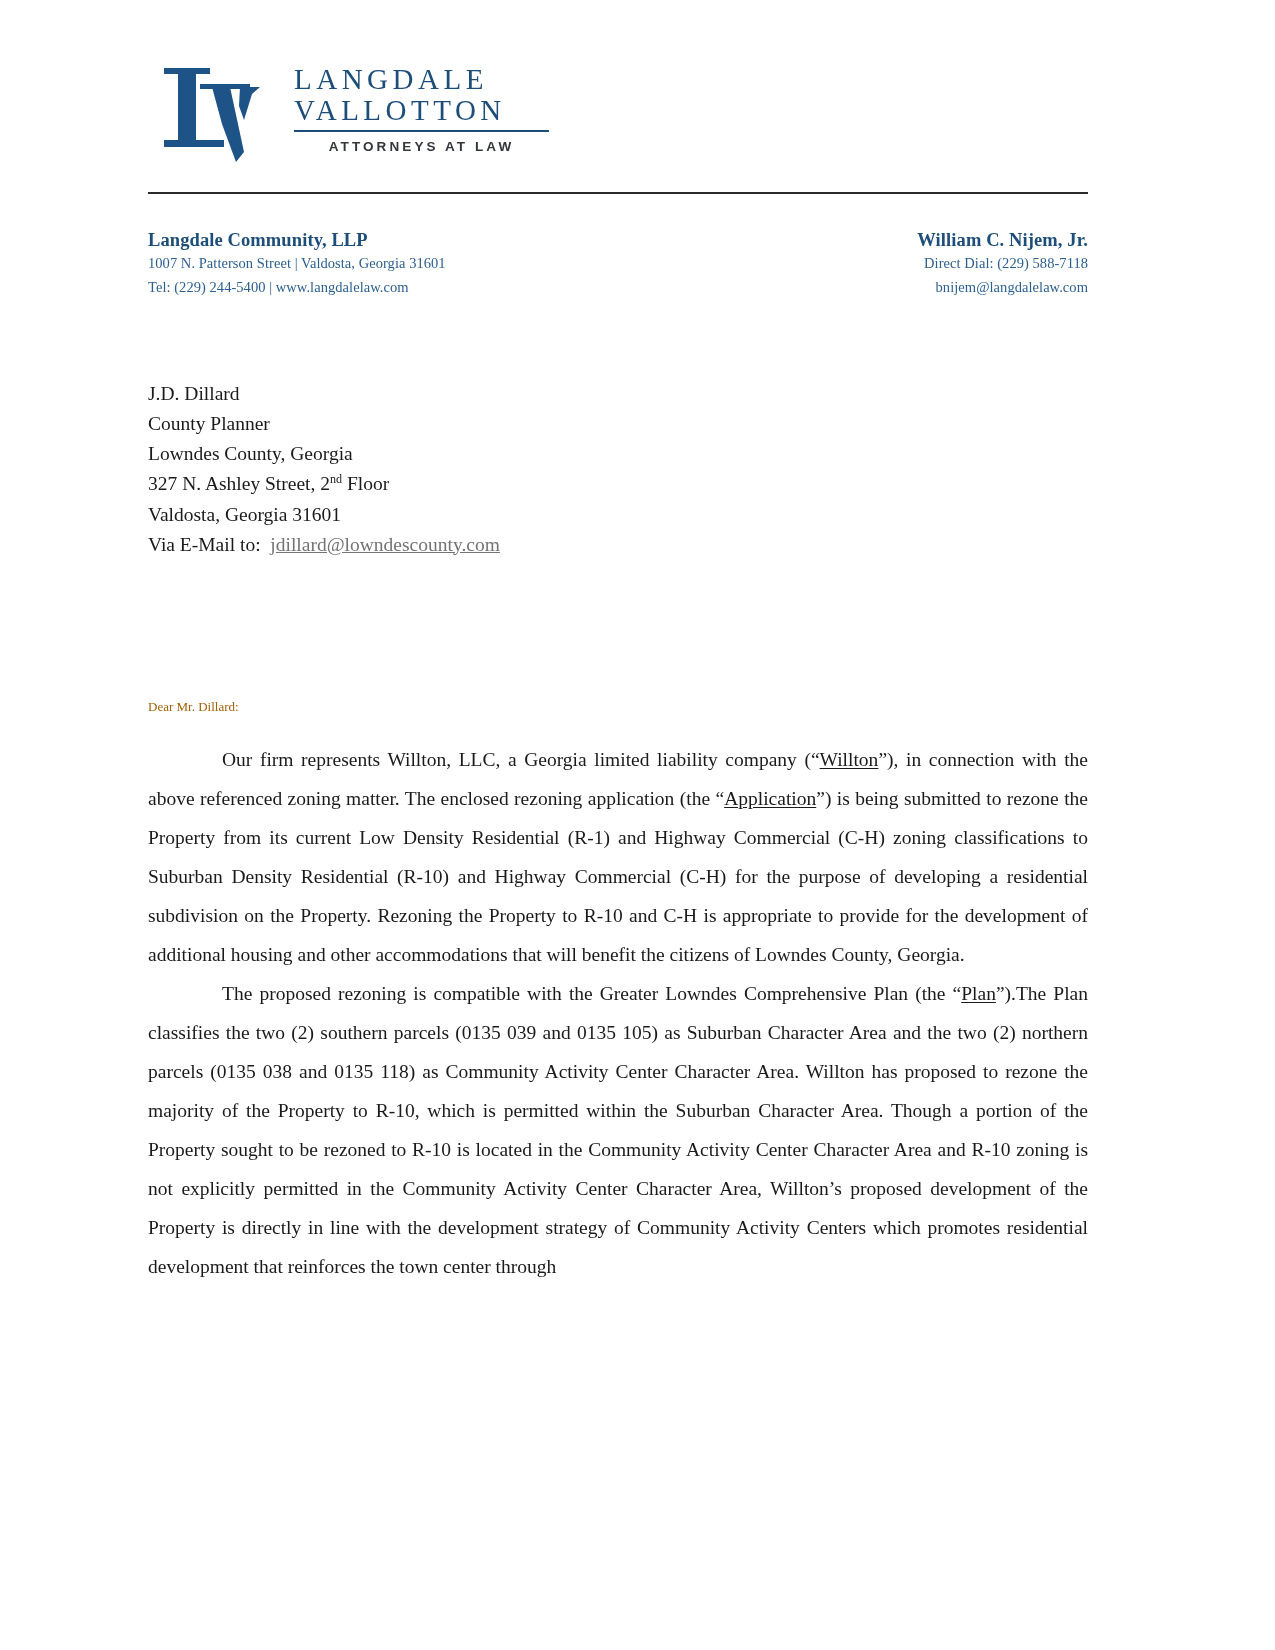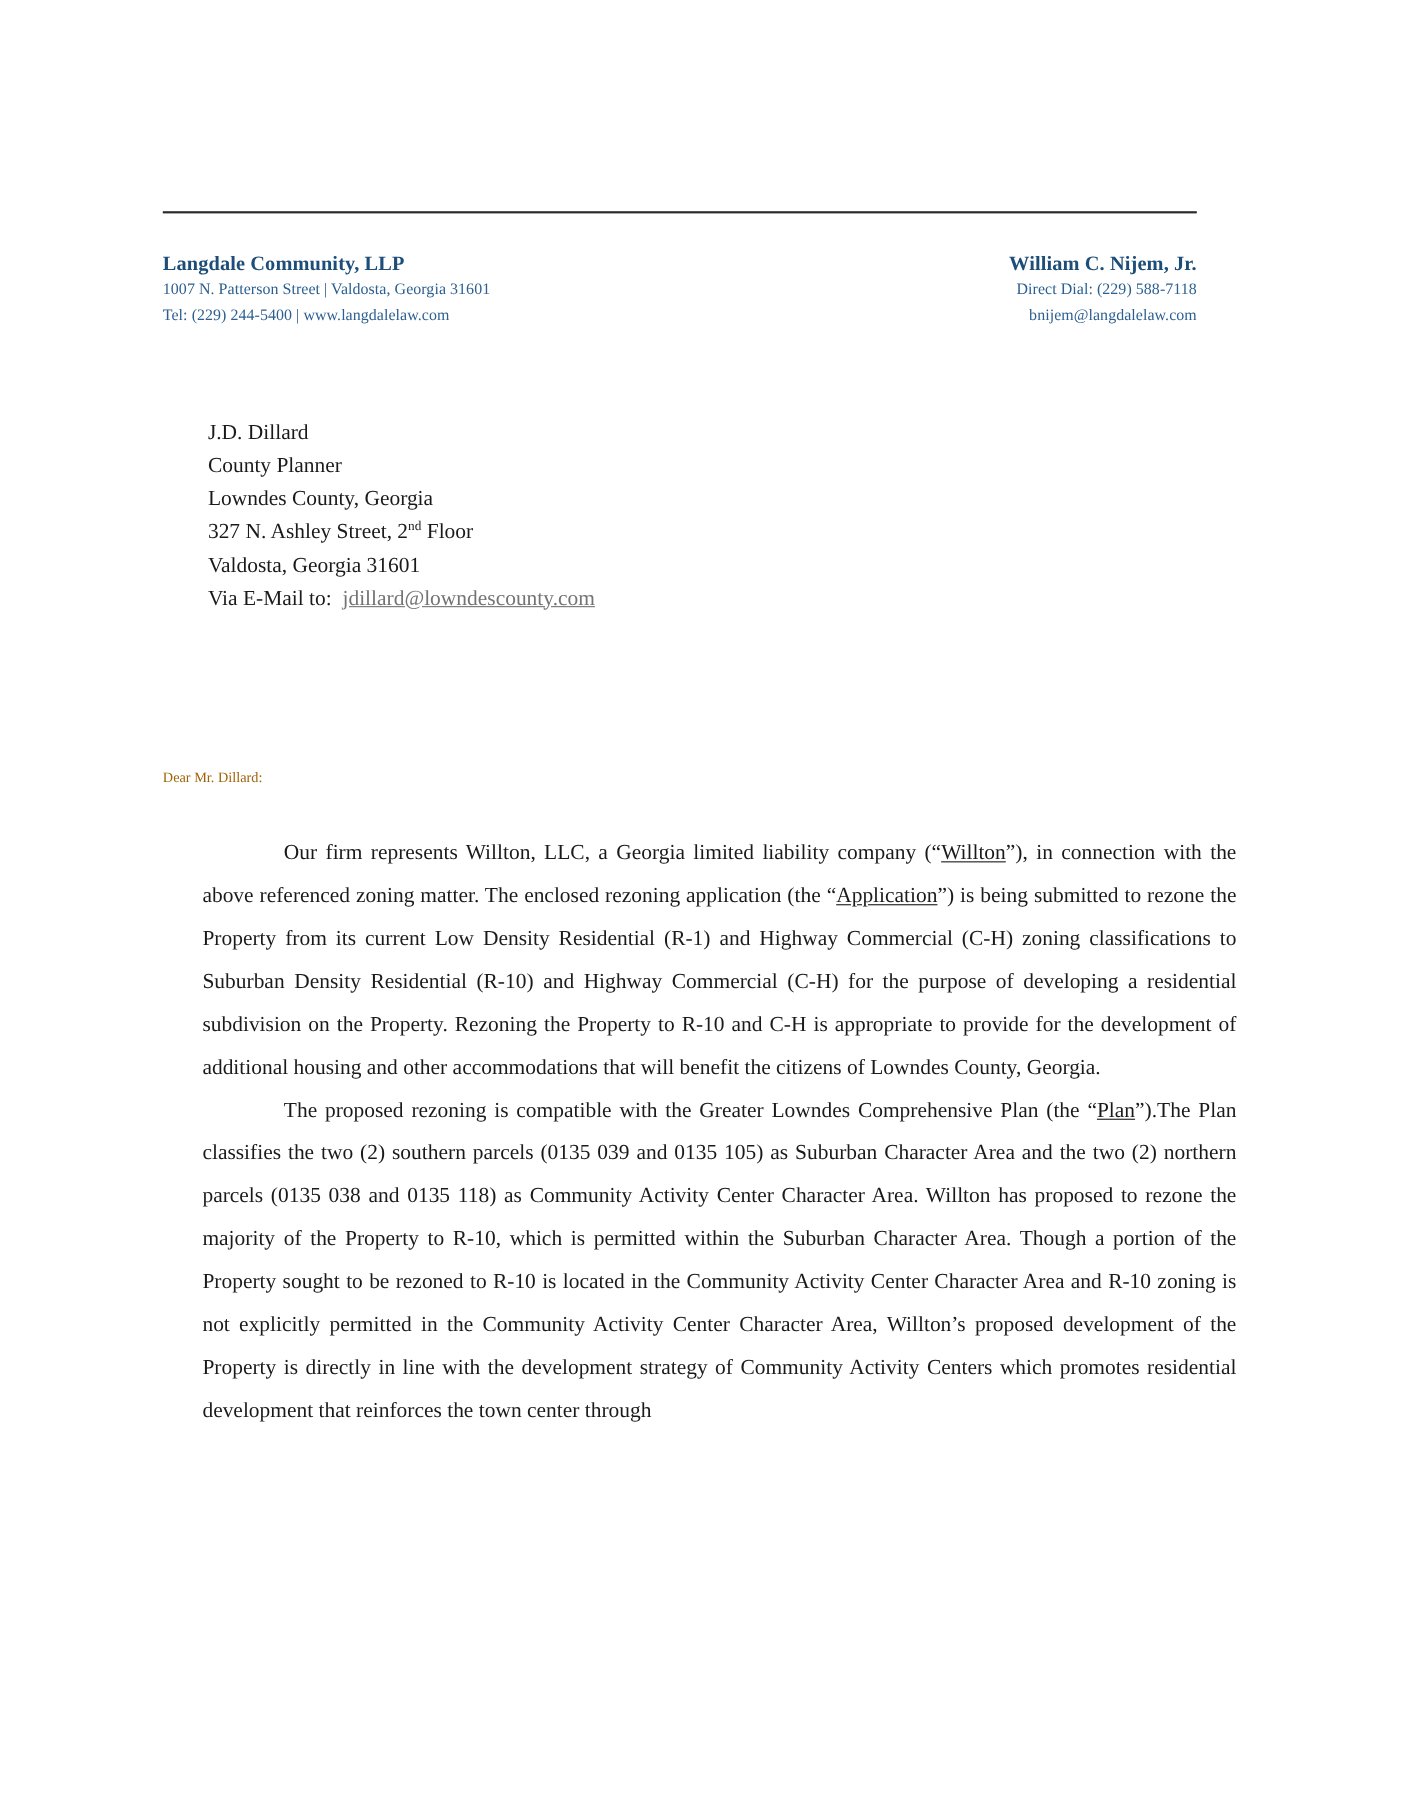--- a/index.html
+++ b/index.html
@@ -127,21 +127,20 @@
     font-size: 19.5px;
     color: #1a1a1a;
   }
 
   
   .addr {
     position: absolute;
     left: 0;
     top: 379px;
     width: 700px;
-    margin-left: 41px;
   }
   .addr-line {
     font-size: 19.5px;
     line-height: 1.545;
     color: #1a1a1a;
     white-space: nowrap;
   }
   .addr-line sup {
     font-size: 0.62em;
     vertical-align: super;
@@ -180,41 +179,60 @@
   .salutation {
     position: absolute;
     left: 0;
     top: 699px;
     font-size: 13px;
     color: #a16207;
   }
   .body-text {
     position: absolute;
     left: 0;
-    top: 756px;
-    width: 940px;
-    margin-left: 36px;
+    top: 740px;
+    width: 940px;
   }
   .para {
     font-size: 19.5px;
     line-height: 39px;
     text-align: justify;
     text-indent: 74px;
     color: #1a1a1a;
     margin: 0;
     hyphens: none;
   }
   .para u { text-decoration: underline; text-underline-offset: 2px; }
 </style>
 </head>
 <body>
 
 <div class="page">
   <div class="sheet">
 
+    <div class="letterhead">
+      <div class="logo-mark">
+        <svg width="120" height="105" viewBox="0 0 120 105" xmlns="http://www.w3.org/2000/svg">
+          <g fill="#1d5387">
+            <rect x="8" y="10" width="46" height="6"></rect>
+            <rect x="22" y="13" width="18" height="72"></rect>
+            <rect x="8" y="82" width="60" height="7"></rect>
+            <rect x="44" y="26" width="50" height="5"></rect>
+            <polygon points="56,29 74,29 88,94 80,104 66,66"></polygon>
+            <polygon points="84,29 104,29 96,36 88,62 83,48"></polygon>
+          </g>
+        </svg>
+      </div>
+      <div class="logo-words">
+        <div class="logo-line1">LANGDALE</div>
+        <div class="logo-line2">VALLOTTON</div>
+        <div class="logo-rule"></div>
+        <div class="logo-tag">ATTORNEYS AT LAW</div>
+      </div>
+    </div>
     <div class="head-rule"></div>
 
     <div class="contacts">
       <div class="contact-col left">
         <div class="firm-name">Langdale Community, LLP</div>
         <div class="contact-line">1007 N. Patterson Street | Valdosta, Georgia 31601</div>
         <div class="contact-line">Tel: (229) 244-5400 | www.langdalelaw.com</div>
       </div>
       <div class="contact-col right">
         <div class="firm-name">William C. Nijem, Jr.</div>

